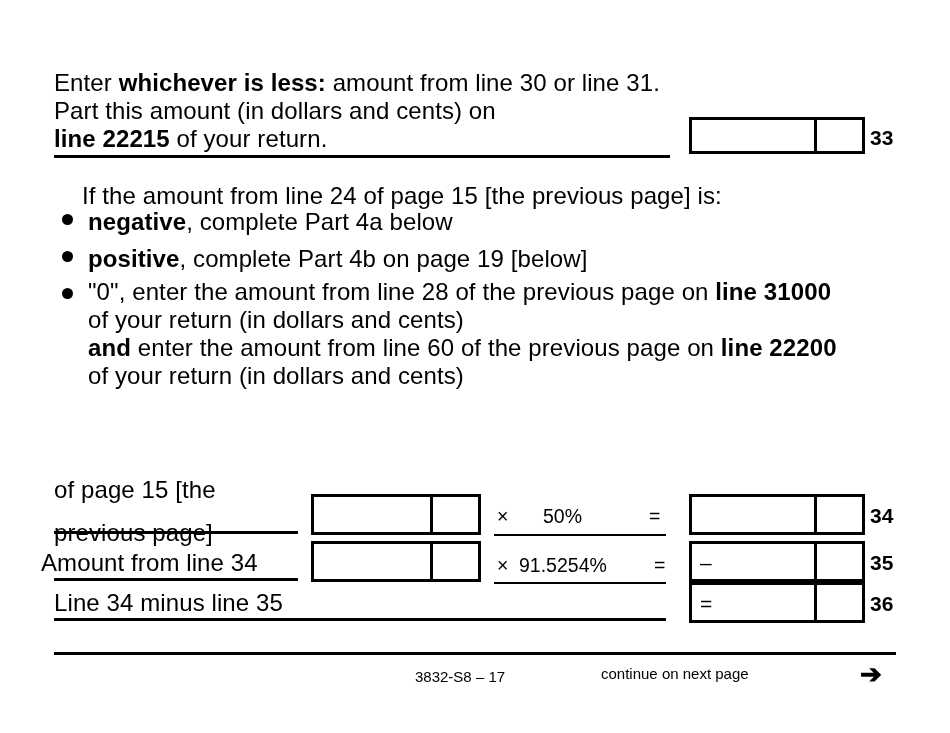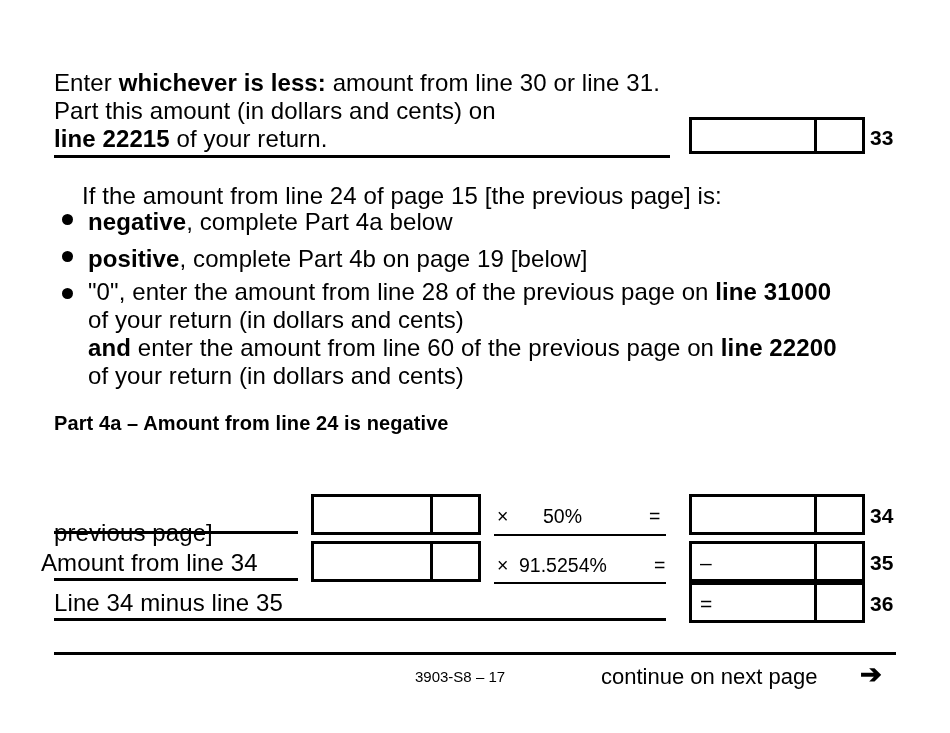--- a/index.html
+++ b/index.html
@@ -94,21 +94,21 @@
     white-space: nowrap;
   }
 
   
   .footer-txt {
     font-size: 15px;
     line-height: 1;
     white-space: nowrap;
   }
   .footer-cont {
-    font-size: 22px;
+    font-size: 15px;
     line-height: 1;
     white-space: nowrap;
   }
   .arrow {
     font-size: 26px;
     line-height: 1;
     font-weight: bold;
   }
 </style>
 </head>
@@ -151,22 +151,22 @@
     <div class="line">
       <span>"0", enter the amount from line 28 of the previous page on </span><span class="b">line 31000</span>
     </div>
     <div class="line">of your return (in dollars and cents)</div>
     <div class="line">
       <span class="b">and</span><span> enter the amount from line 60 of the previous page on </span><span class="b">line 22200</span>
     </div>
     <div class="line">of your return (in dollars and cents)</div>
   </div>
 
-  <div class="abs txt b" style="left:54px; top:409px; font-size:20px;">Part 4a – Amount from line 24 is negative</div>
-
+
+  <div class="abs txt" style="left:54px; top:476px;">of page 15 [the</div>
   <div class="abs txt" style="left:54px; top:519px;">previous page]</div>
   <div class="abs rule" style="left:54px; top:531px; width:244px;"></div>
 
   <div class="abs amount-box" style="left:311px; top:494px; width:170px; height:41px;">
     <div class="dollars"></div>
     <div class="cents"></div>
   </div>
 
   <div class="abs op-row" style="left:497px; top:507px; width:170px;">
     <span class="abs" style="left:0; top:0;">×</span>
@@ -212,19 +212,19 @@
   <div class="abs amount-box stacked" style="left:689px; top:582px; width:176px; height:41px;">
     <div class="dollars">
       <span class="sign">=</span>
     </div>
     <div class="cents"></div>
   </div>
   <div class="abs box-num" style="left:870px; top:593px;">36</div>
 
   <div class="abs rule" style="left:54px; top:652px; width:842px;"></div>
 
-  <div class="abs footer-txt" style="left:415px; top:669px;">3903-S8 – 17</div>
+  <div class="abs footer-txt" style="left:415px; top:669px;">3832-S8 – 17</div>
 
   <div class="abs footer-cont" style="left:601px; top:666px;">continue on next page</div>
 
   <div class="abs arrow" style="left:860px; top:661px;">➔</div>
 
 </div>
 
 </body></html>

